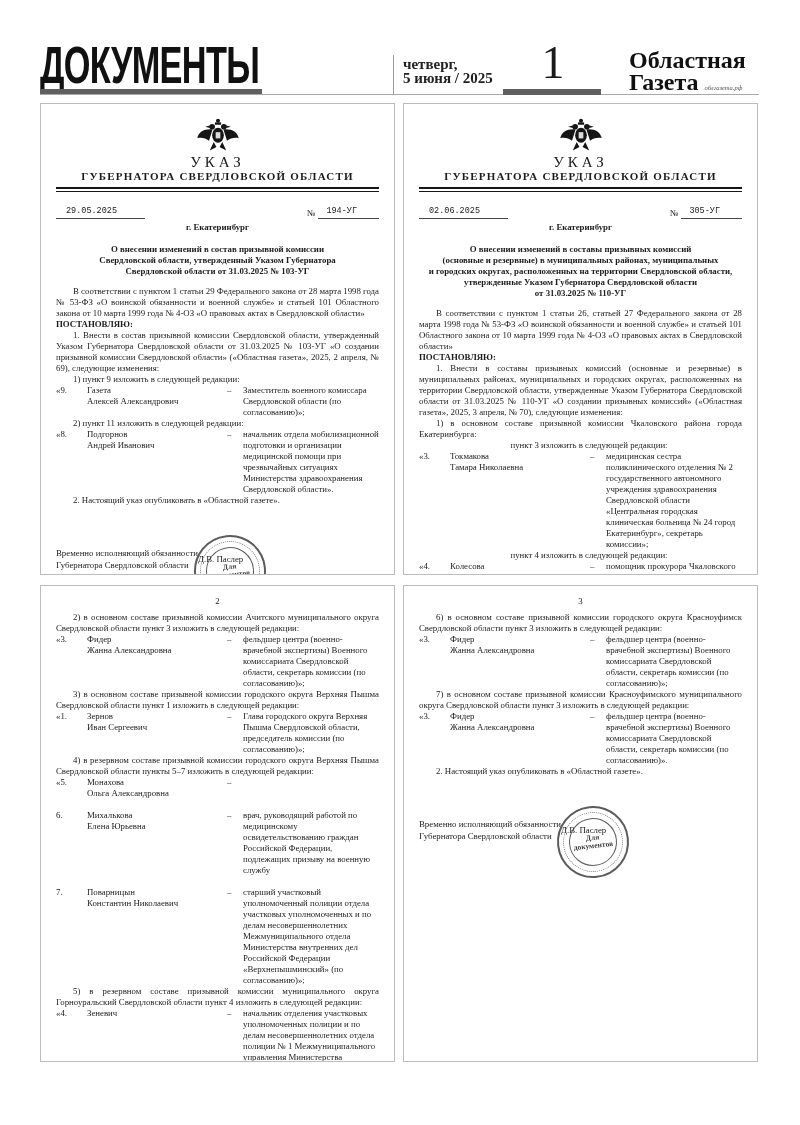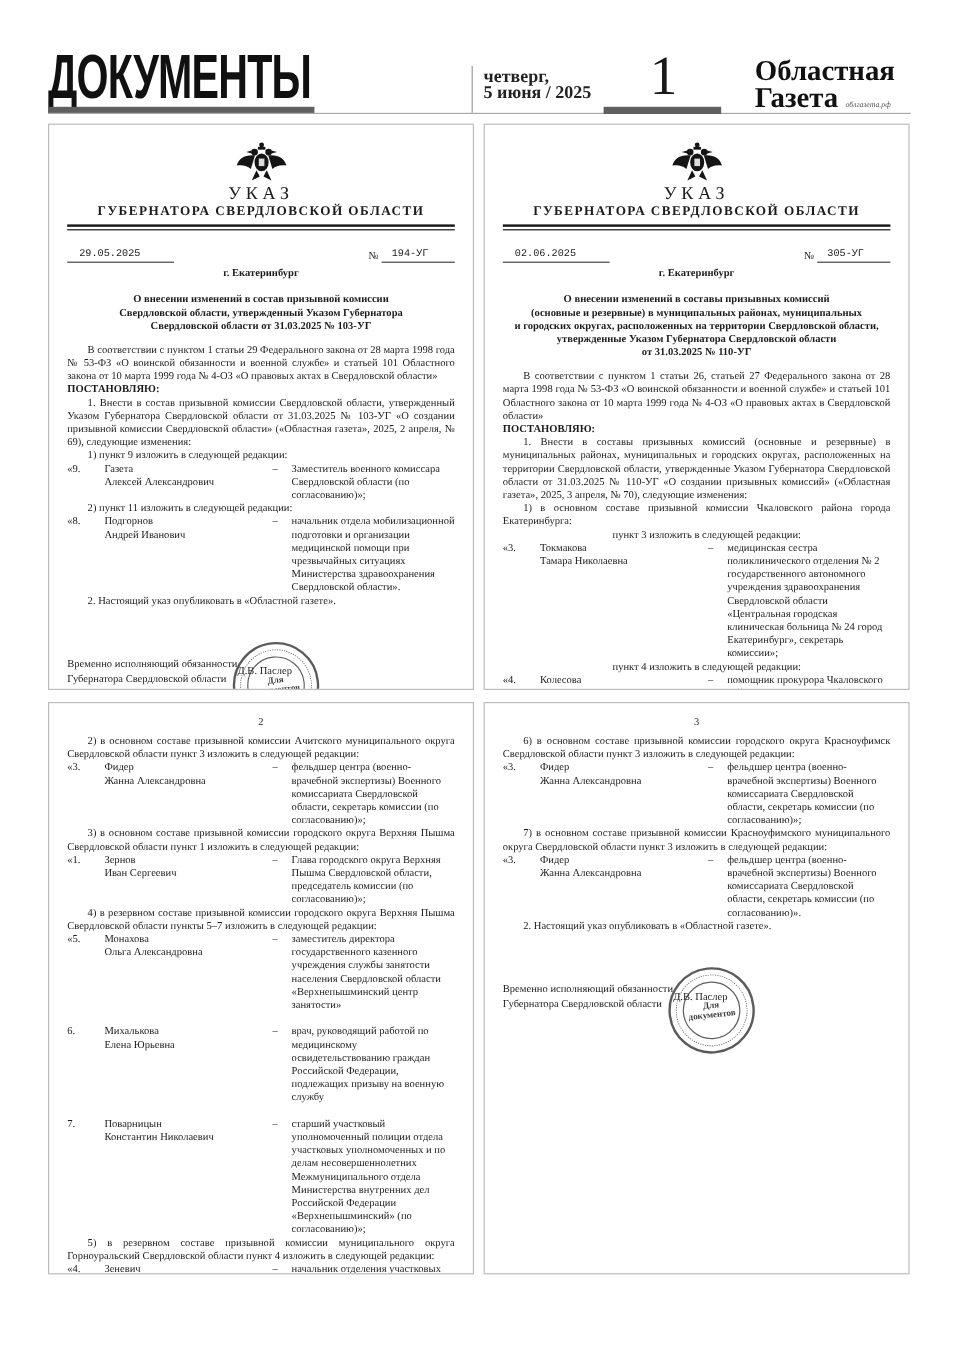--- a/index.html
+++ b/index.html
@@ -237,21 +237,20 @@
         <div class="e-desc">Глава городского округа Верхняя Пышма Свердловской области, председатель комиссии (по согласованию)»;</div>
       </div>
       <div class="para">4) в резервном составе призывной комиссии городского округа Верхняя Пышма Свердловской области пункты 5–7 изложить в следующей редакции:</div>
       <div class="entry">
         <div class="e-num">«5.</div>
         <div class="e-name">
           <div>Монахова</div>
           <div>Ольга Александровна</div>
         </div>
         <div class="e-dash">–</div>
-        <div class="e-desc">заместитель директора государственного казенного учреждения службы занятости населения Свердловской области «Верхнепышминский центр занятости»</div>
       </div>
       <div class="entry gap">
         <div class="e-num">6.</div>
         <div class="e-name">
           <div>Михалькова</div>
           <div>Елена Юрьевна</div>
         </div>
         <div class="e-dash">–</div>
         <div class="e-desc">врач, руководящий работой по медицинскому освидетельствованию граждан Российской Федерации, подлежащих призыву на военную службу</div>
       </div>

